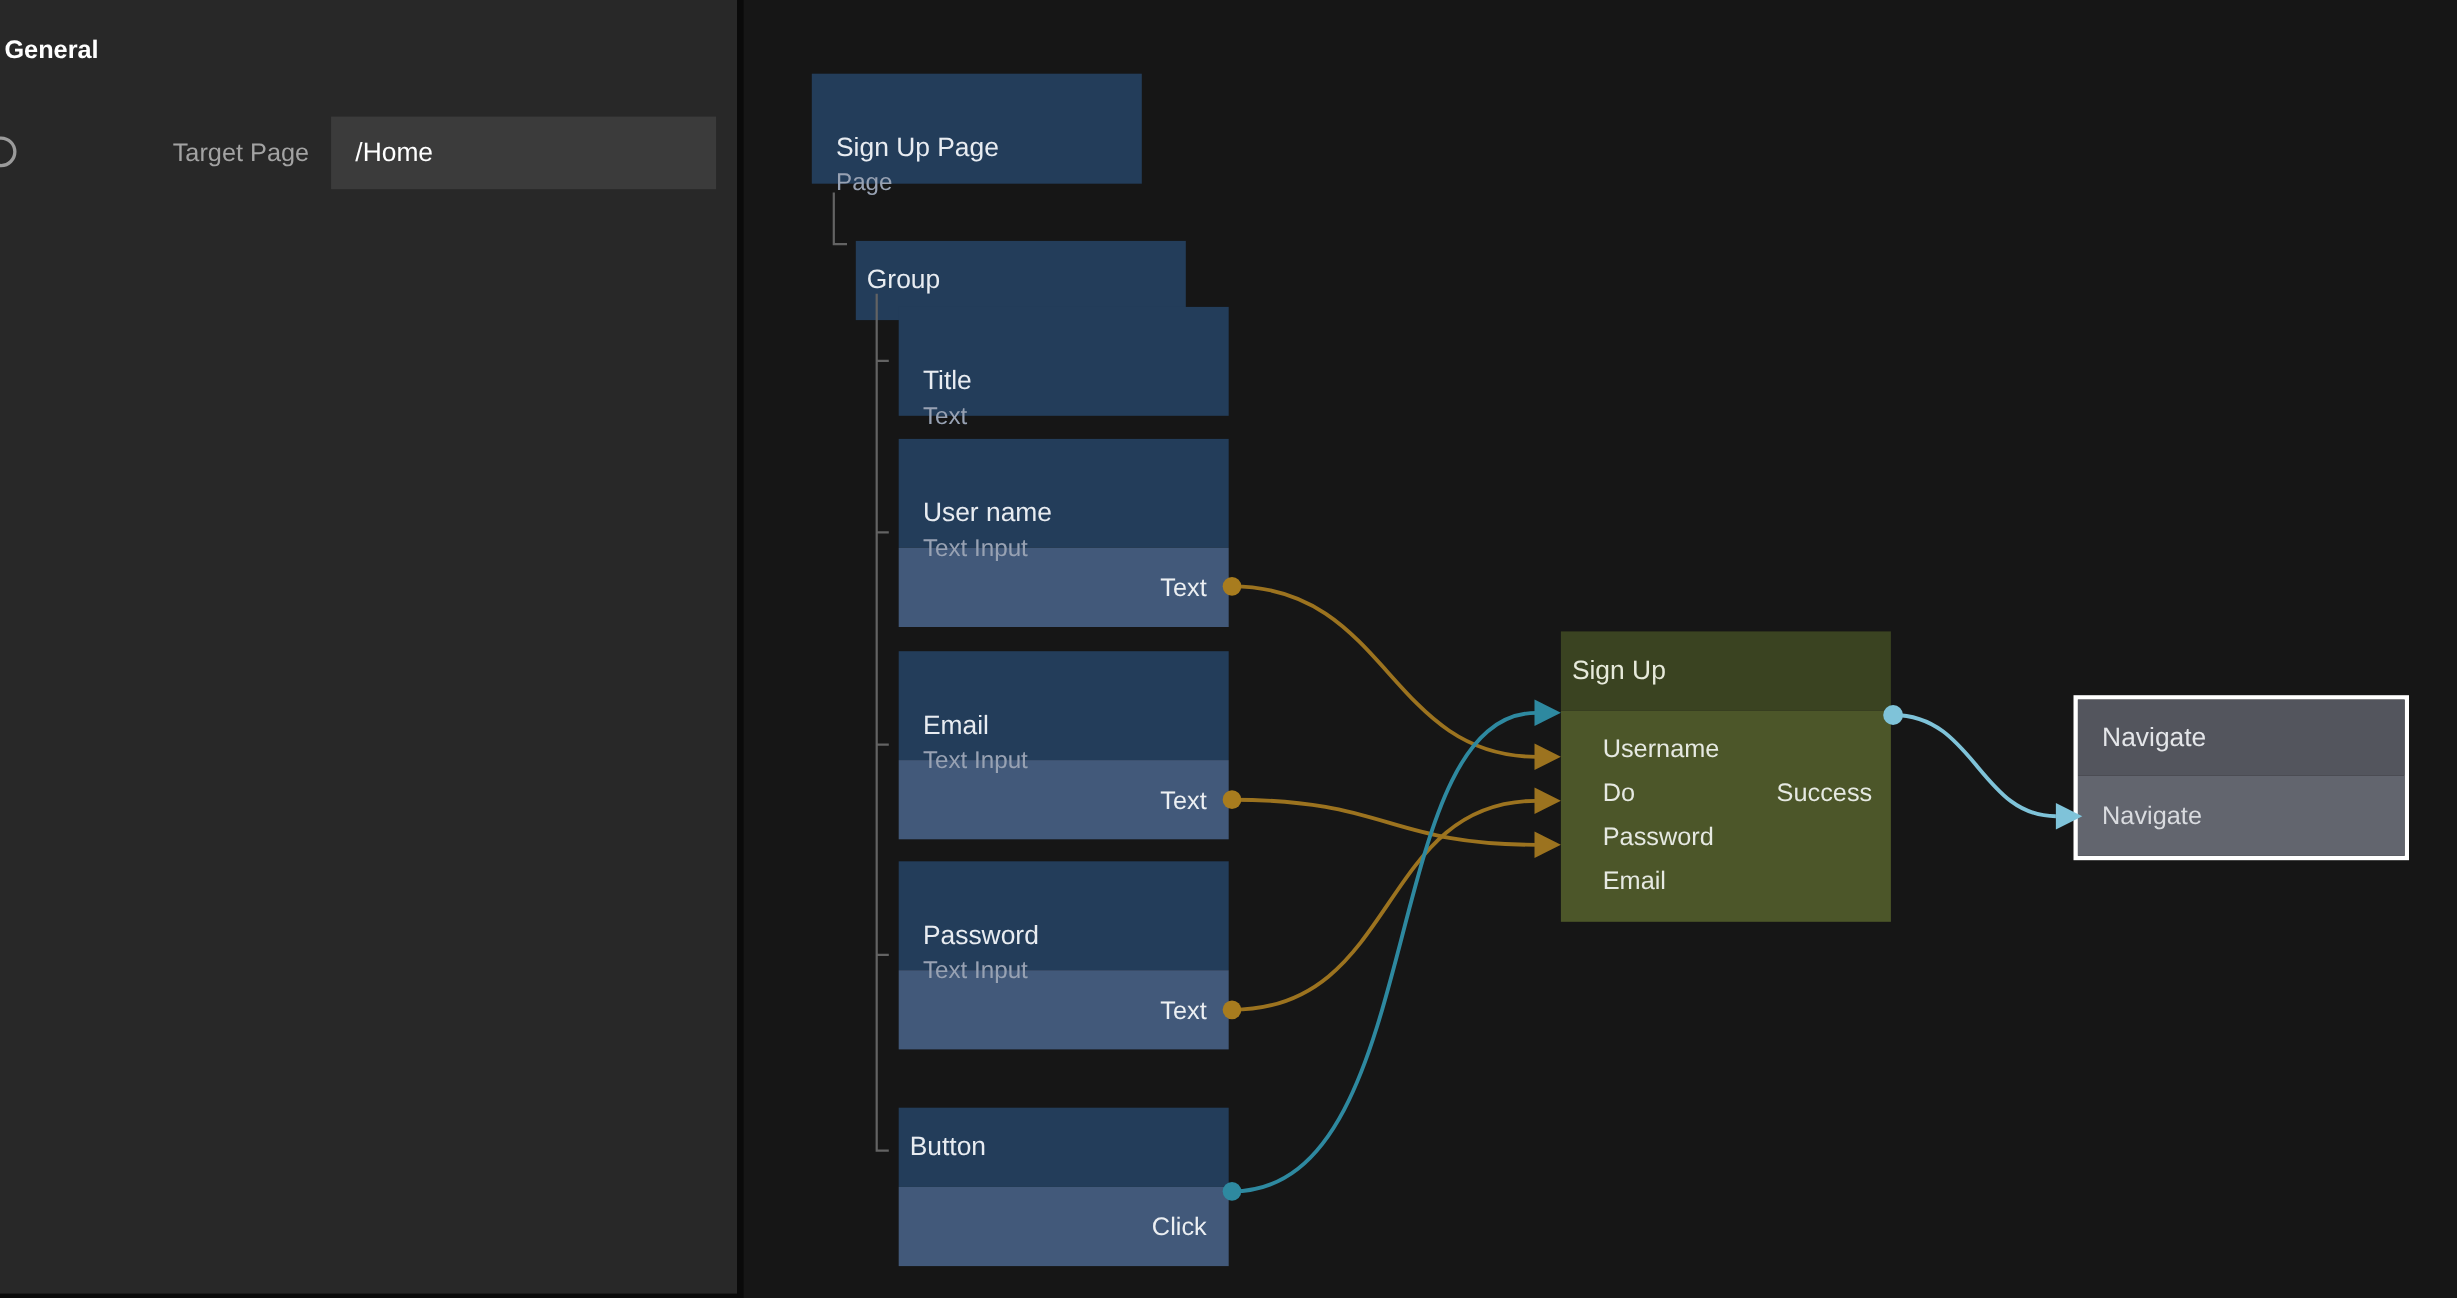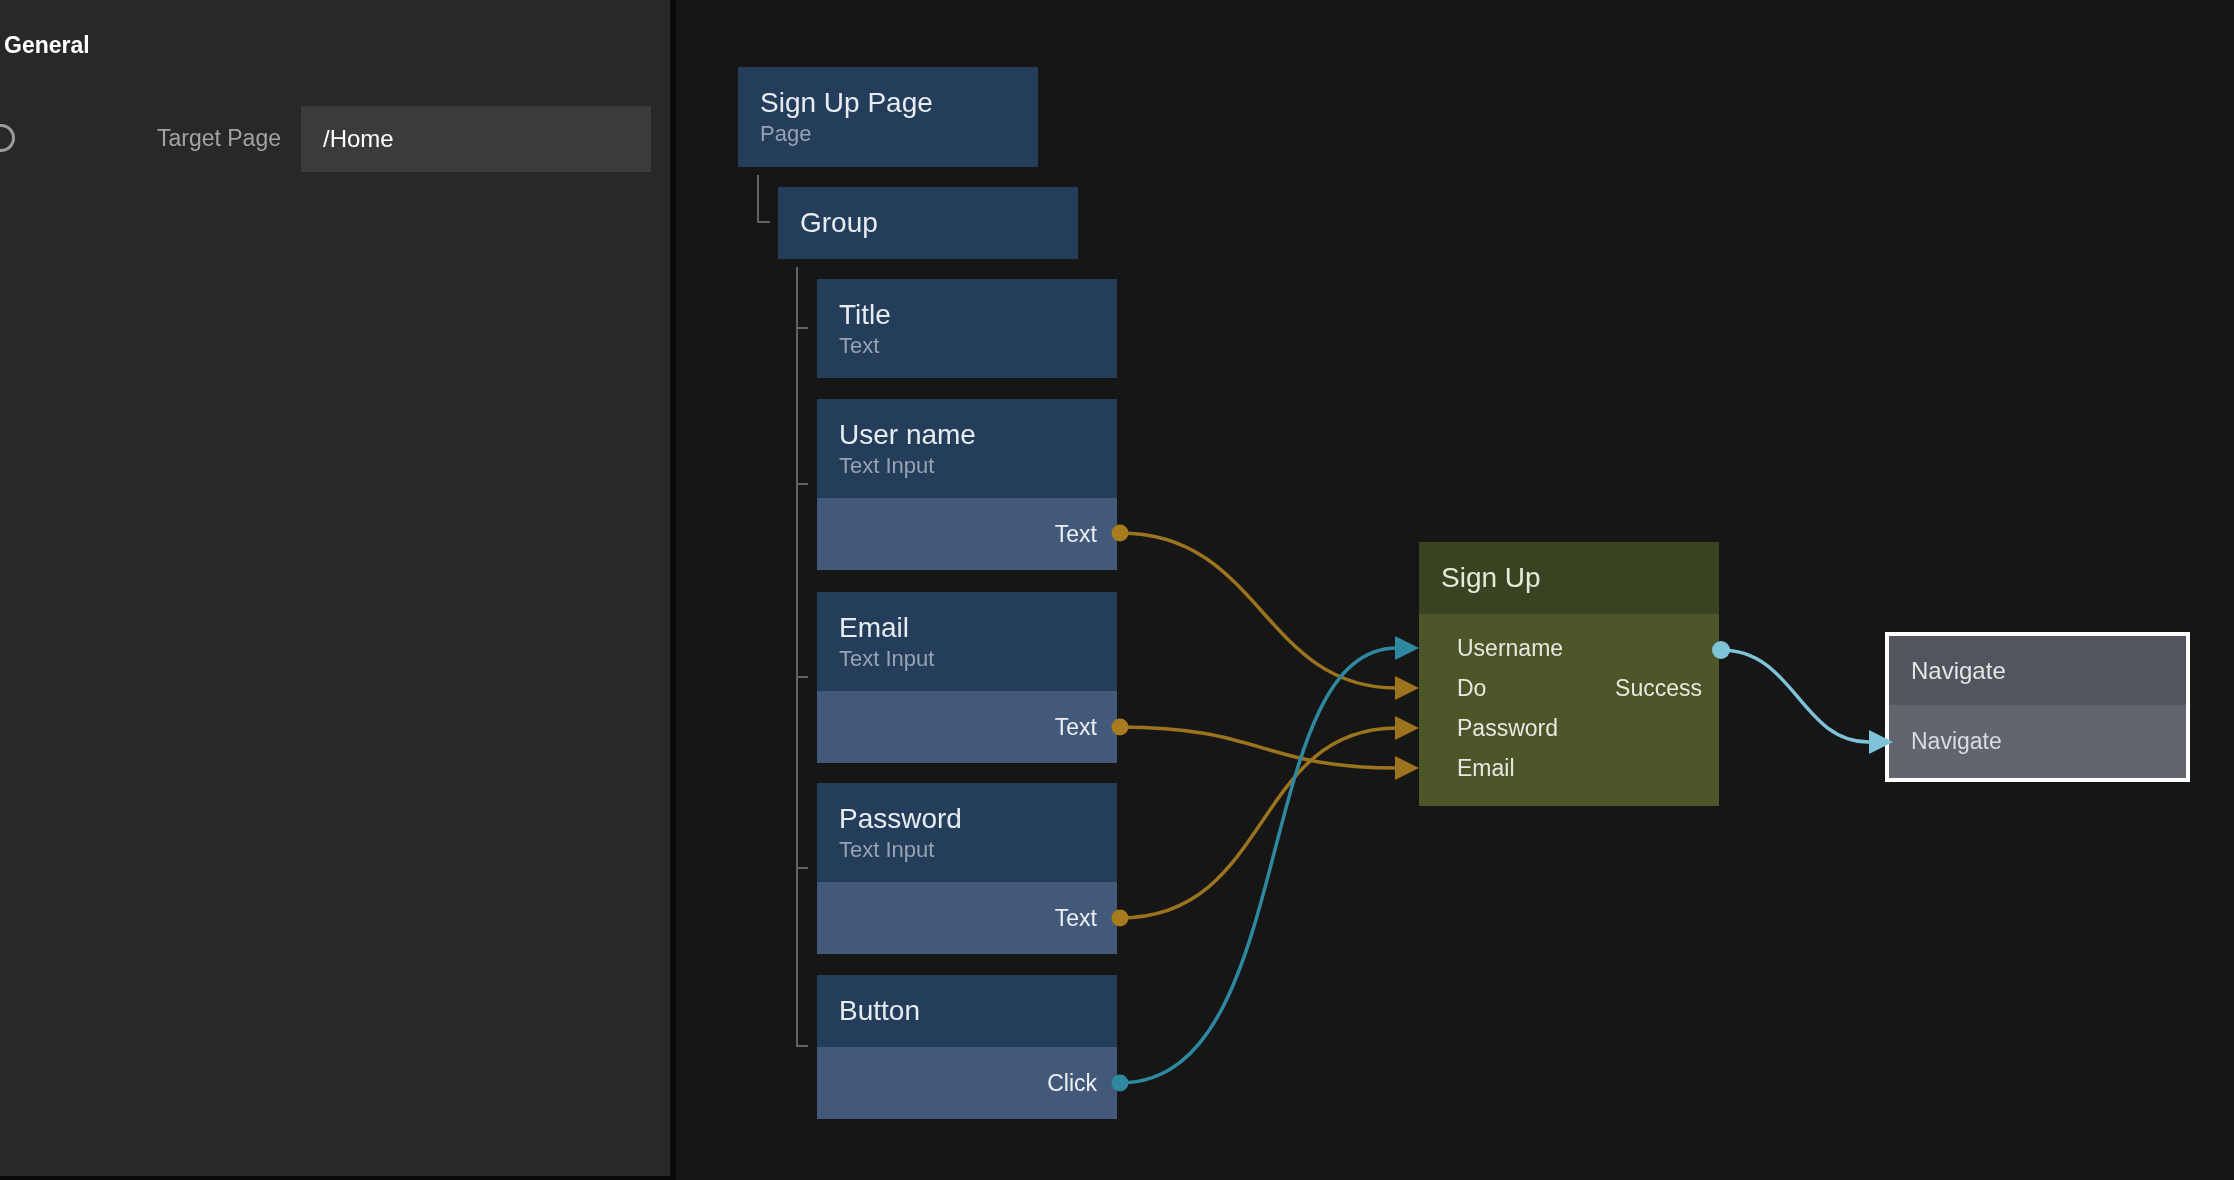--- a/index.html
+++ b/index.html
@@ -12,24 +12,24 @@
   .panel-title { position:absolute; left:4px; top:32px; font-size:23px; font-weight:bold; color:#ffffff; }
   .circle-ic { position:absolute; left:-13px; top:124px; width:28px; height:28px; border:3px solid #9b9b9b; border-radius:50%; background:transparent; }
   .field-label { position:absolute; left:60px; top:125px; width:221px; text-align:right; font-size:23px; color:#a3a3a3; }
   .field-input { position:absolute; left:301px; top:106px; width:350px; height:66px; background:#3b3b3b; color:#ffffff; font-size:24px; font-weight:normal; line-height:66px; padding-left:22px; }
 
   
   .canvas { position:absolute; left:676px; top:0; width:1558px; height:1180px; background:#161616; }
 
   .node { position:absolute; width:300px; color:#e8ecf1; }
   .nhead { background:#233d5a; }
-  .nhead .ntitle { font-size:28px; color:#e8ecf1; }
+  .nhead .ntitle { font-size:24px; color:#e8ecf1;margin-top:32px; }
   .nhead .nsub { font-size:22px; color:#98a2b3; }
   .pad2 { padding:20px 0 0 22px; } .pad2 div { line-height:31px; }
-  .pad1 { padding-left:22px; } .pad1 .ntitle { line-height:72px; }
+  .pad1 { padding-left:10px; } .pad1 .ntitle { line-height:72px; }
   .h100 { height:100px; } .h99 { height:99px; } .h72 { height:72px; }
   .nport { height:72px; background:#42597a; text-align:right; }
   .nport span { font-size:23px; color:#eceff2; line-height:72px; padding-right:20px; display:inline-block; }
 
   .olive .nhead { background:#3a4321; }
   .olive .nhead .ntitle { color:#e7eadb; }
   .olive-body { background:#4c5629; height:192px; padding-top:14px; }
   .olive-row { position:relative; height:40px; line-height:40px; font-size:23px; color:#e6e9e2; padding-left:38px; }
   .olive-out { position:absolute; right:17px; top:0; }
 

